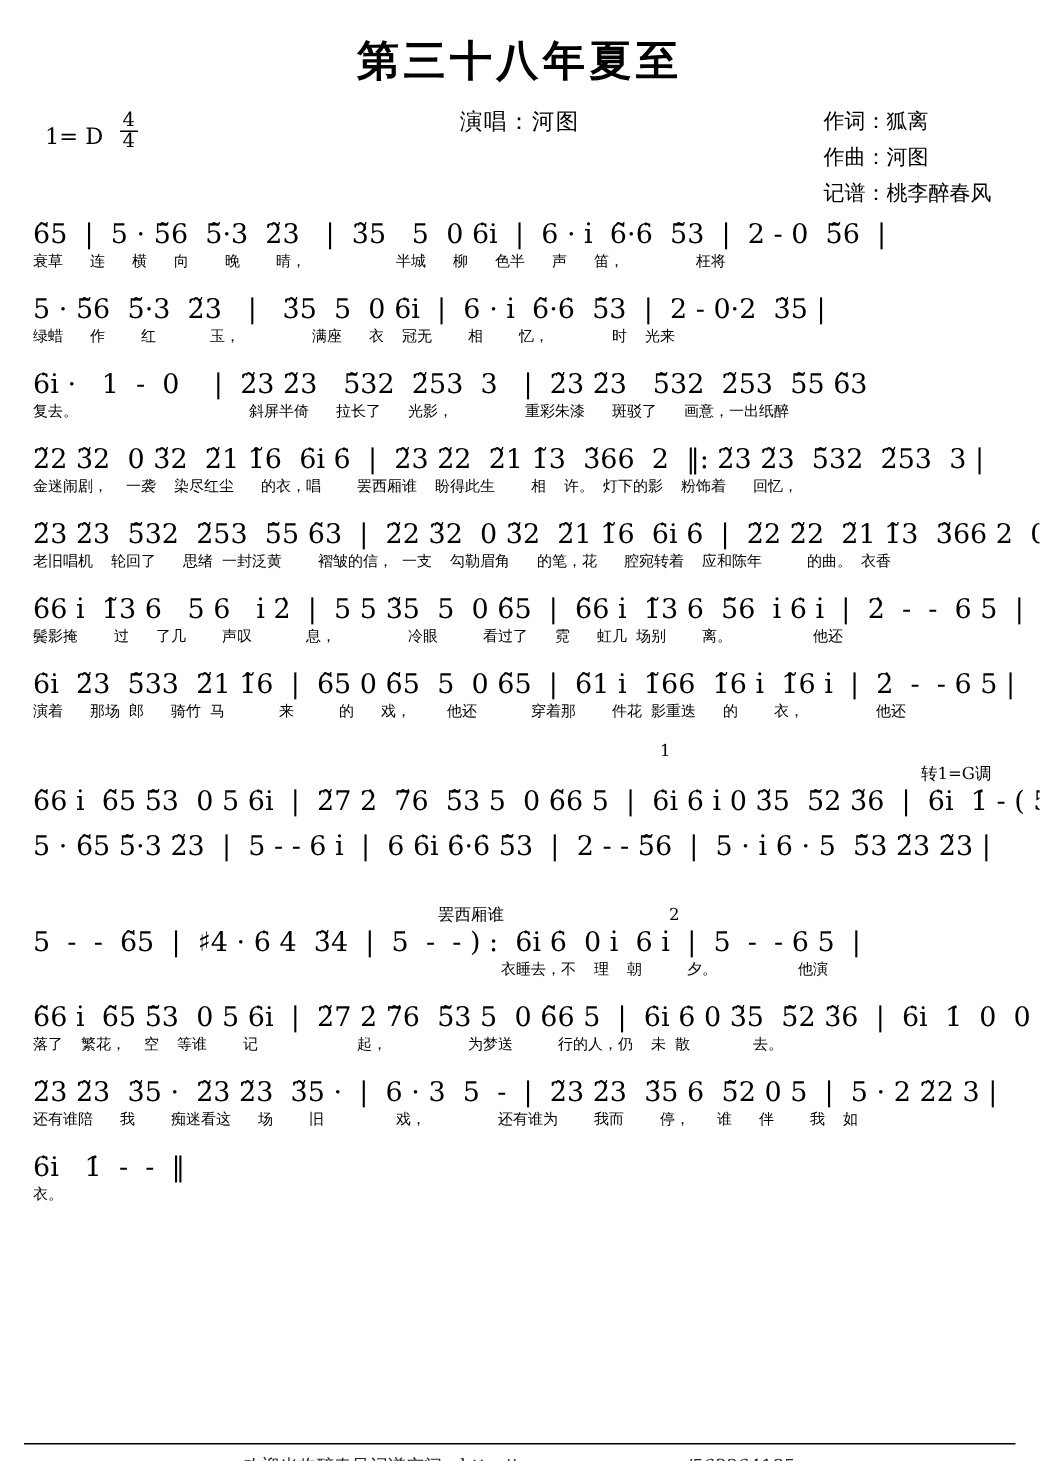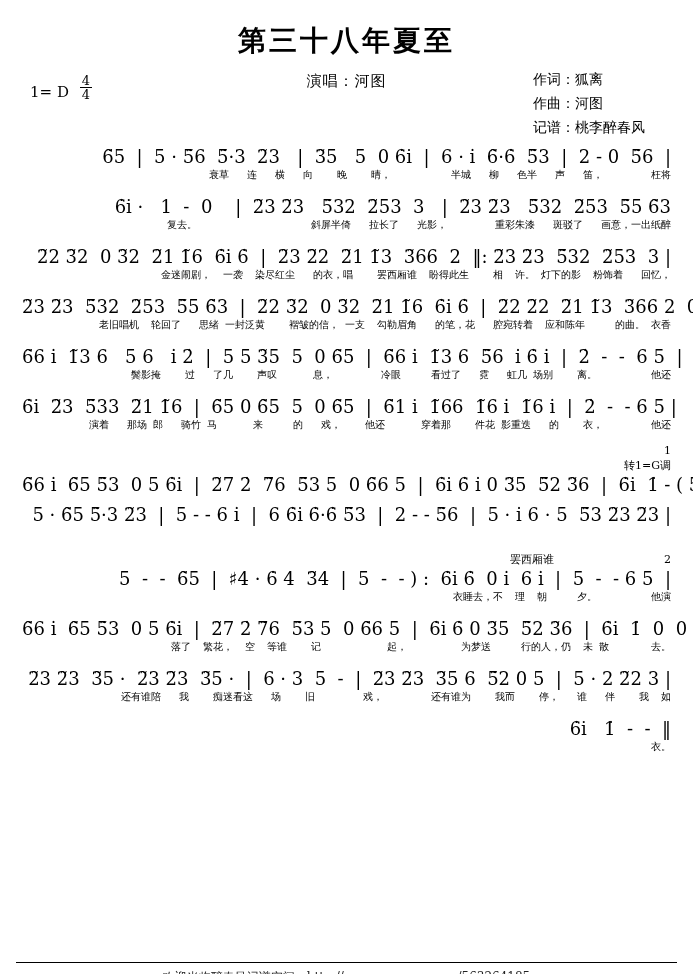--- a/index.html
+++ b/index.html
@@ -44,30 +44,29 @@
   .keysig .frac .den{display:block;padding:0 2px;}
 
   .singer{
     position:absolute;left:0;right:0;top:6px;
     text-align:center;
     font-size:15px;
     font-family:"DejaVu Serif","Liberation Serif",serif;
     letter-spacing:1px;
   }
   .credits{
-    position:absolute;right:48px;top:2px;
+    position:absolute;right:32px;top:2px;
     font-size:14px;
     line-height:1.72;
-    font-family:Liberation Mono, monospace;
+    font-family:Liberation Sans, sans-serif;
     text-align:left;
   }
 
   .staff{
     margin:0 22px;
-    text-align:right;
   }
   .system{
     margin-bottom:4px;
   }
   .notes{
     font-family:"DejaVu Serif","Liberation Serif",serif;
     font-size:18px;
     letter-spacing:0px;
     white-space:pre;
     line-height:1.45;
@@ -122,20 +121,24 @@
     </div>
   </div>
 
   <div class="staff">
 
     <div class="system">
       <div class="notes">6̃5  |  5 · 5̃6  5̃·3  2̃3   |  3̃5   5  0 6̇i  |  6 · i̇  6̃·6̇  5̃3  |  2 - 0  5̃6  |</div>
       <div class="lyr">衰草   连   横   向    晚    晴，          半城   柳   色半   声   笛，        枉将</div>
     </div>
 
+    <div class="system">
+      <div class="notes">5 · 5̃6  5̃·3  2̃3   |   3̃5  5  0 6̇i  |  6 · i̇  6̃·6̇  5̃3  |  2 - 0·2  3̃5 |</div>
+      <div class="lyr">绿蜡   作    红      玉，        满座   衣  冠无    相    忆，       时  光来</div>
+    </div>
 
     <div class="system">
       <div class="notes">6̇i ·   1  -  0    |  2̃3 2̃3   5̃32  2̃53  3   |  2̃3 2̃3   5̃32  2̃53  5̃5 6̃3</div>
       <div class="lyr">复去。                   斜屏半倚   拉长了   光影，        重彩朱漆   斑驳了   画意，一出纸醉</div>
     </div>
 
     <div class="system">
       <div class="notes">2̃2 3̃2  0 3̃2  2̃1 1̃6  6̇i 6̇  |  2̃3 2̃2  2̃1 1̃3  3̃66  2  ‖: 2̃3 2̃3  5̃32  2̃53  3 |</div>
       <div class="lyr">金迷闹剧，  一袭  染尽红尘   的衣，唱    罢西厢谁  盼得此生    相  许。 灯下的影  粉饰着   回忆，</div>
     </div>

